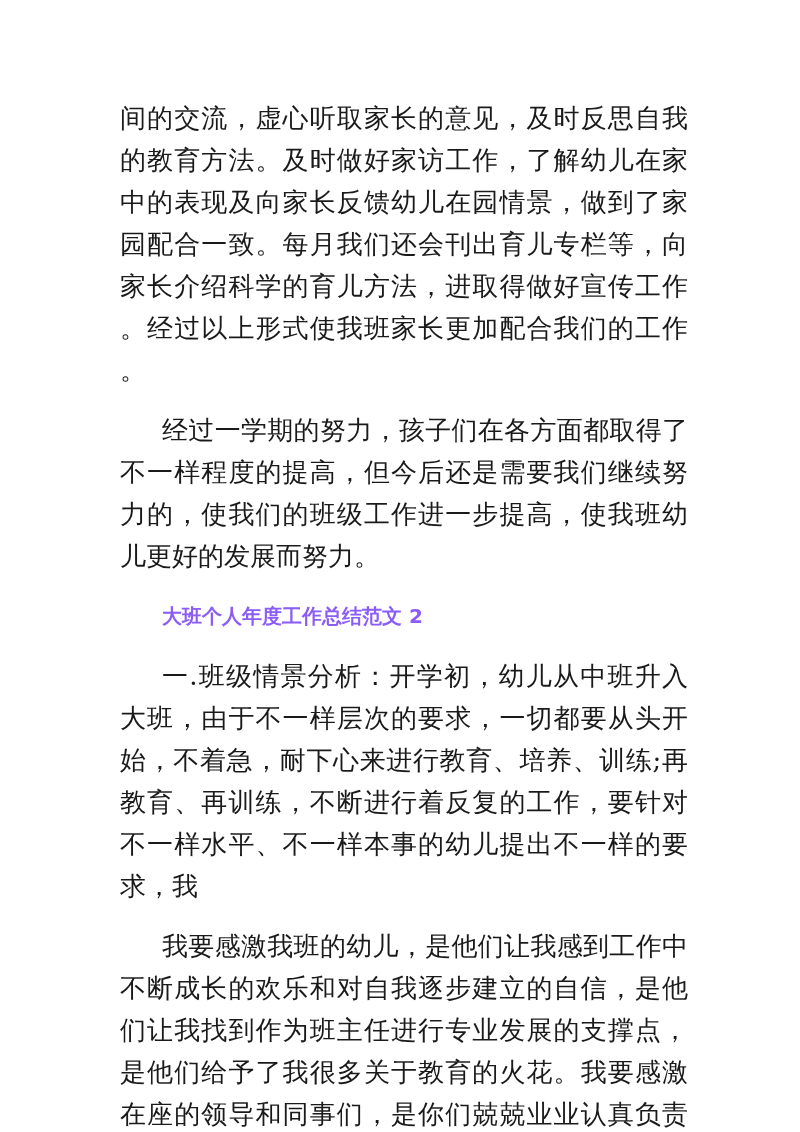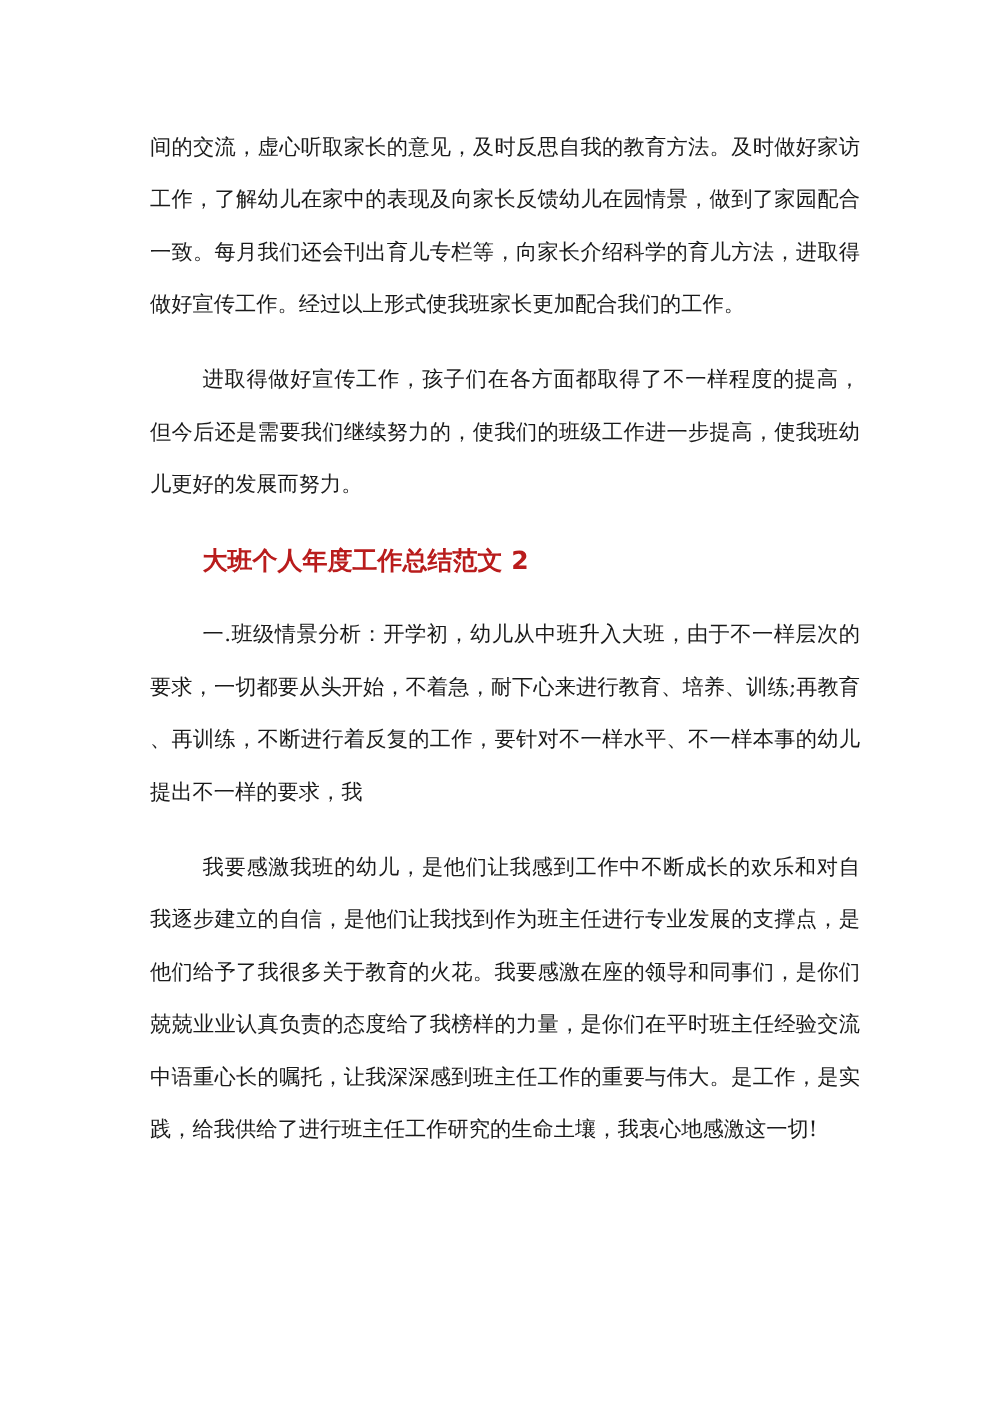--- a/index.html
+++ b/index.html
@@ -16,43 +16,43 @@
       color: #1a1a1a;
     }
     .page {
       position: absolute;
       left: 120px;
       top: 97px;
       width: 568px;
     }
     .para {
       margin: 0 0 18px 0;
-      font-size: 17px;
+      font-size: 26px;
       line-height: 42px;
       letter-spacing: 0px;
       text-align: justify;
       text-justify: inter-character;
       word-break: break-all;
       line-break: anywhere;
     }
     .para.indent {
       text-indent: 42px;
     }
     .heading {
       margin: 0 0 18px 0;
       padding-left: 42px;
       font-family: "DejaVu Sans", "Liberation Sans", sans-serif;
       font-size: 20px;
       line-height: 42px;
       font-weight: bold;
-      color: #b91c1c;
+      color: #8b5cf6;
     }
   </style>
 </head>
 <body>
 
 <div class="page">
   <p class="para">间的交流，虚心听取家长的意见，及时反思自我的教育方法。及时做好家访工作，了解幼儿在家中的表现及向家长反馈幼儿在园情景，做到了家园配合一致。每月我们还会刊出育儿专栏等，向家长介绍科学的育儿方法，进取得做好宣传工作。经过以上形式使我班家长更加配合我们的工作。</p>
-  <p class="para indent">进取得做好宣传工作，孩子们在各方面都取得了不一样程度的提高，但今后还是需要我们继续努力的，使我们的班级工作进一步提高，使我班幼儿更好的发展而努力。</p>
+  <p class="para indent">经过一学期的努力，孩子们在各方面都取得了不一样程度的提高，但今后还是需要我们继续努力的，使我们的班级工作进一步提高，使我班幼儿更好的发展而努力。</p>
   <h2 class="heading">大班个人年度工作总结范文 2</h2>
   <p class="para indent">一.班级情景分析：开学初，幼儿从中班升入大班，由于不一样层次的要求，一切都要从头开始，不着急，耐下心来进行教育、培养、训练;再教育、再训练，不断进行着反复的工作，要针对不一样水平、不一样本事的幼儿提出不一样的要求，我</p>
   <p class="para indent">我要感激我班的幼儿，是他们让我感到工作中不断成长的欢乐和对自我逐步建立的自信，是他们让我找到作为班主任进行专业发展的支撑点，是他们给予了我很多关于教育的火花。我要感激在座的领导和同事们，是你们兢兢业业认真负责的态度给了我榜样的力量，是你们在平时班主任经验交流中语重心长的嘱托，让我深深感到班主任工作的重要与伟大。是工作，是实践，给我供给了进行班主任工作研究的生命土壤，我衷心地感激这一切!</p>
 </div>
 
 </body></html>

